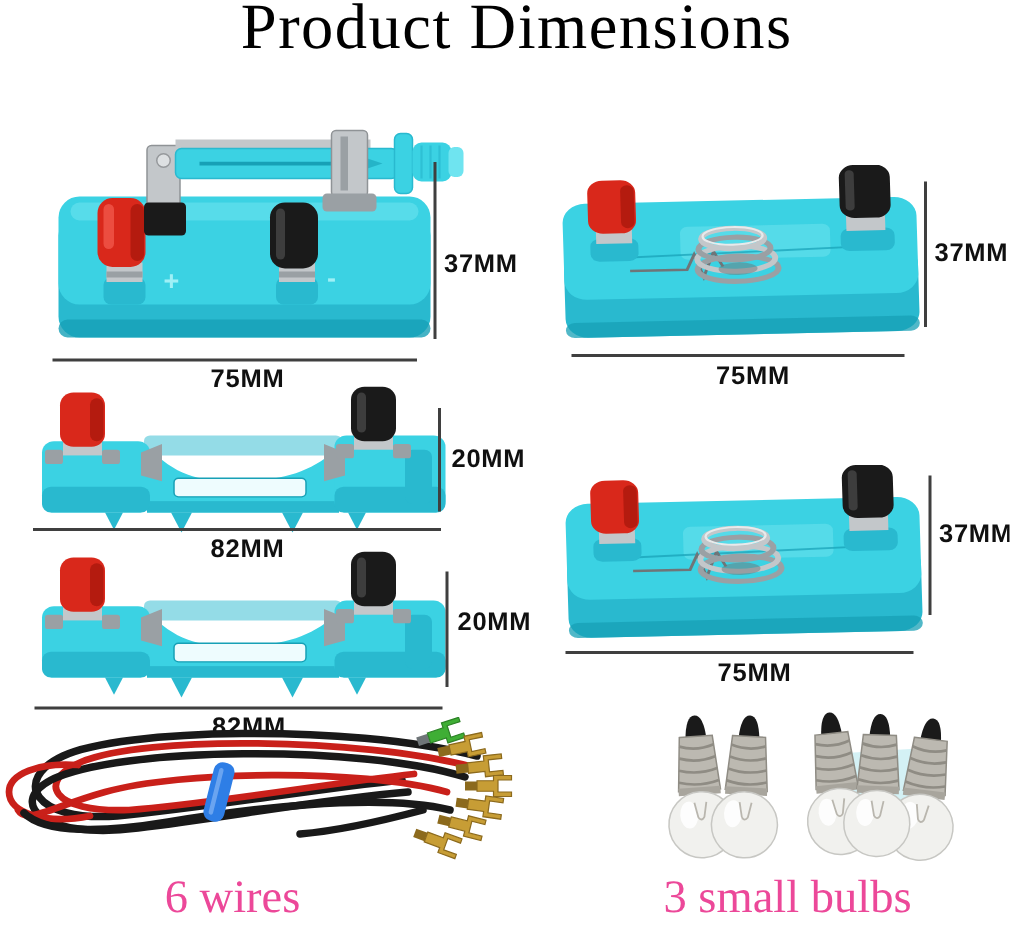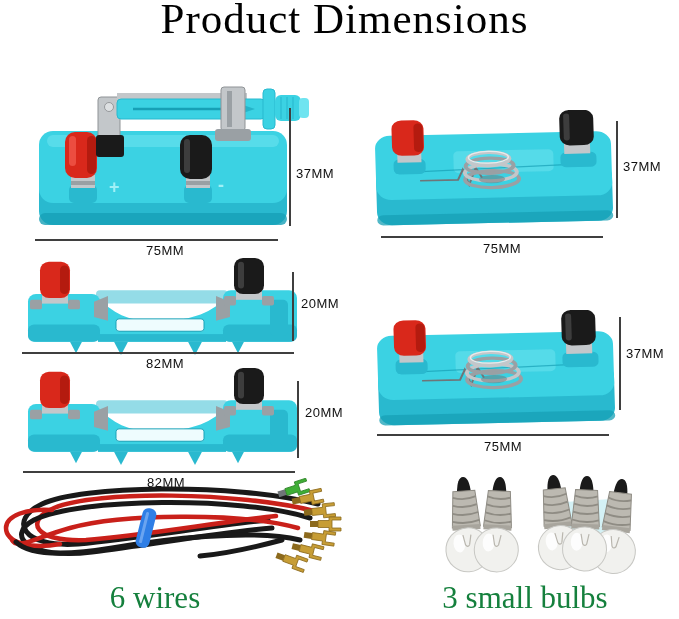--- a/index.html
+++ b/index.html
@@ -13,25 +13,25 @@
   }
   html,body{margin:0;padding:0;background:#ffffff;}
   .stage{position:relative;width:673px;height:619px;background:#fff;overflow:hidden;
          font-family:"Liberation Sans",sans-serif;}
   .title{position:absolute;left:0;right:0;top:-6px;margin:0;text-align:center;
          font-family:"Liberation Serif",serif;font-weight:400;font-size:43px;
          color:#000;transform:translateX(8px);letter-spacing:1px;}
   .art{position:absolute;}
   .vline{position:absolute;width:1.5px;background:var(--dimLine);}
   .hline{position:absolute;height:1.5px;background:var(--dimLine);}
-  .dim{position:absolute;font-size:13px;font-weight:400;color:var(--textColor);
+  .dim{position:absolute;font-size:17px;font-weight:700;color:var(--textColor);
        letter-spacing:.5px;white-space:nowrap;}
   .dim.center{transform:translateX(-50%);}
   .caption{position:absolute;font-family:"Liberation Serif",serif;font-weight:400;
-           font-size:31px;color:#15803d;white-space:nowrap;transform:translateX(-50%);}
+           font-size:31px;color:#ec4899;white-space:nowrap;transform:translateX(-50%);}
   
   .f-cm{fill:var(--cyanMain)} .f-cl{fill:var(--cyanLight)} .f-cd{fill:var(--cyanDark)}
   .f-cp{fill:var(--cyanDeep)} .f-red{fill:var(--red)} .f-redD{fill:var(--redDark)}
   .f-blk{fill:var(--black)} .f-blkL{fill:var(--blackLight)}
   .f-met{fill:var(--metal)} .f-metM{fill:var(--metalMid)} .f-metD{fill:var(--metalDark)}
   .f-gold{fill:var(--gold);stroke:var(--goldDark);stroke-width:.8}
   .f-green{fill:var(--green);stroke:#2c8226;stroke-width:.8}
   .f-band{fill:var(--bandBlue)} .f-glass{fill:var(--glass);stroke:var(--glassEdge);stroke-width:1}
   .f-bb{fill:var(--bulbBase);stroke:var(--bulbBaseDark);stroke-width:1}
   .f-pale{fill:var(--paleCyan)}

